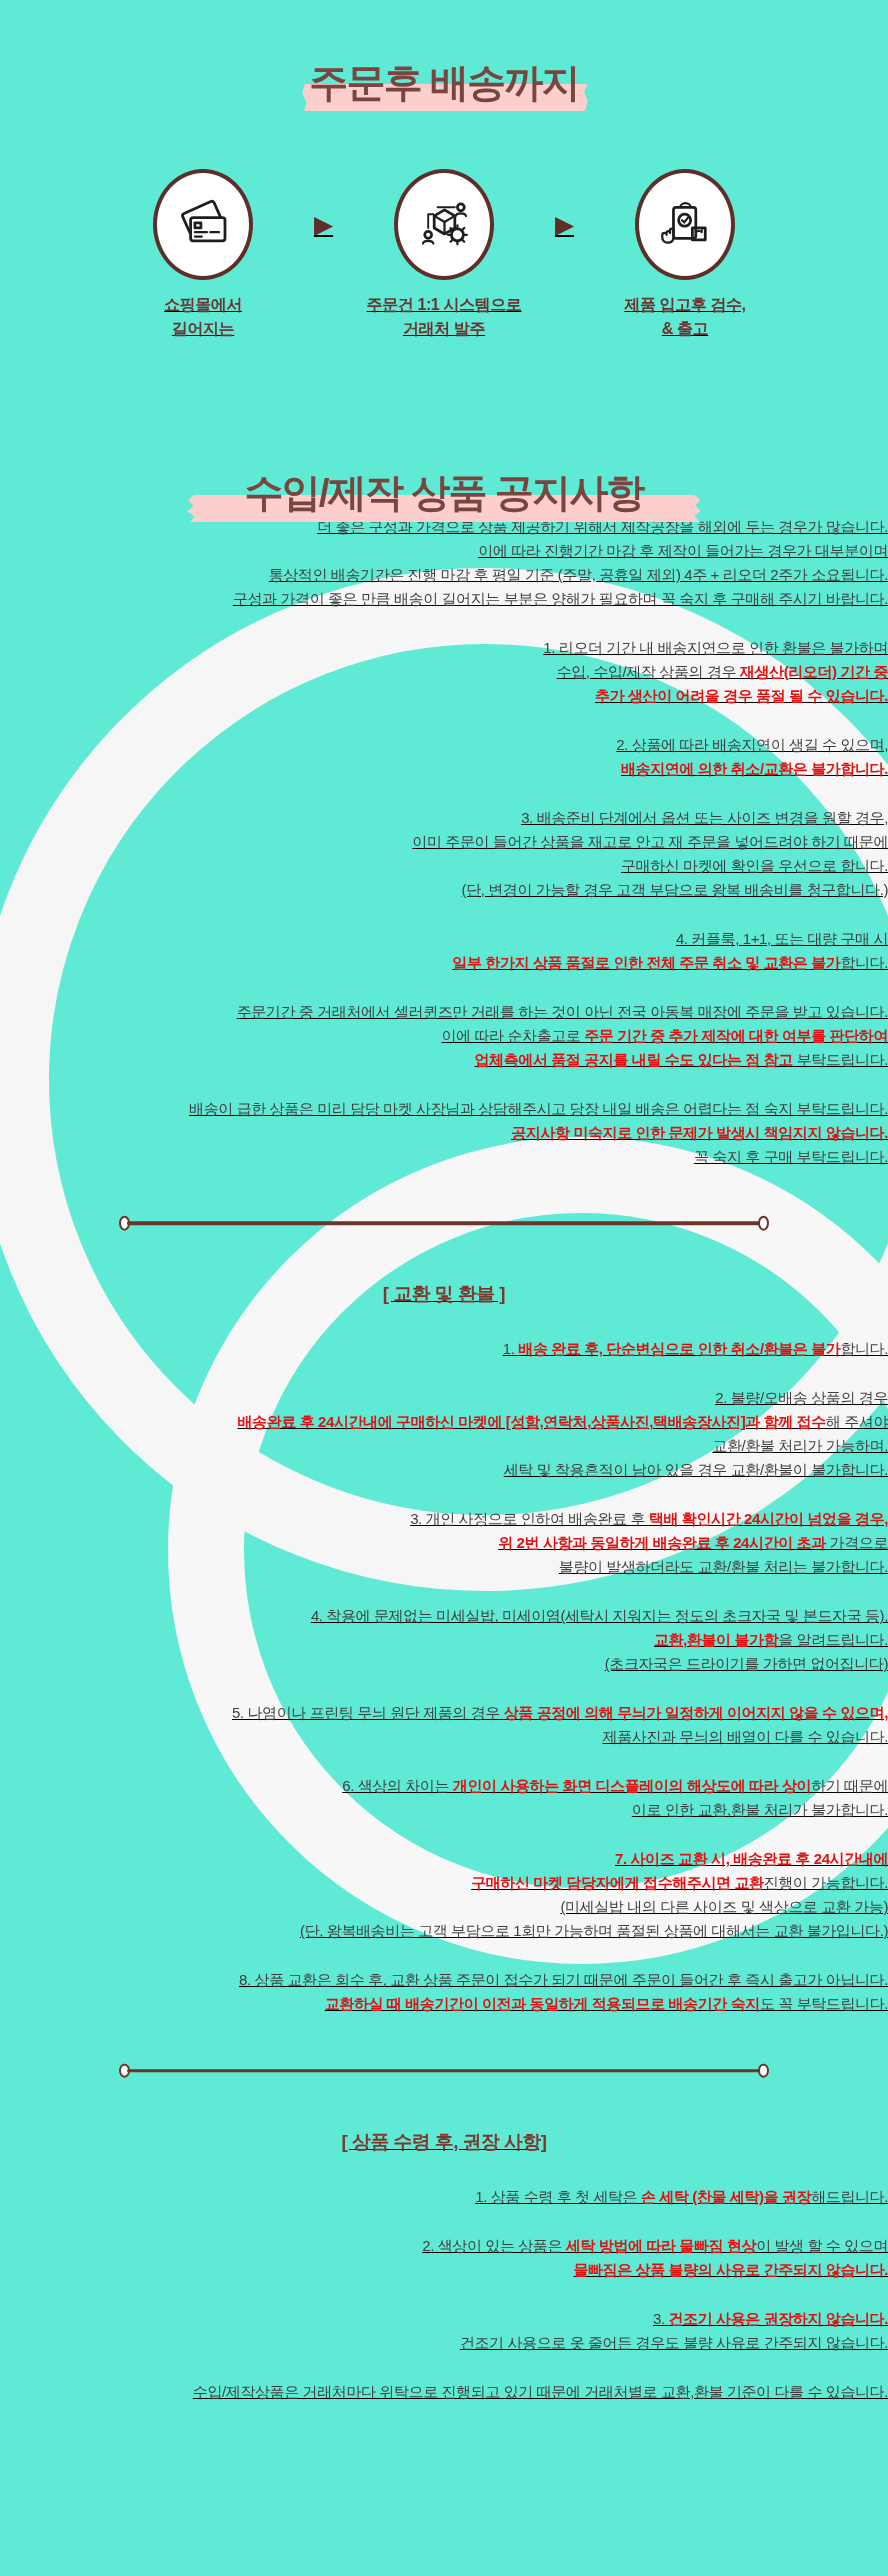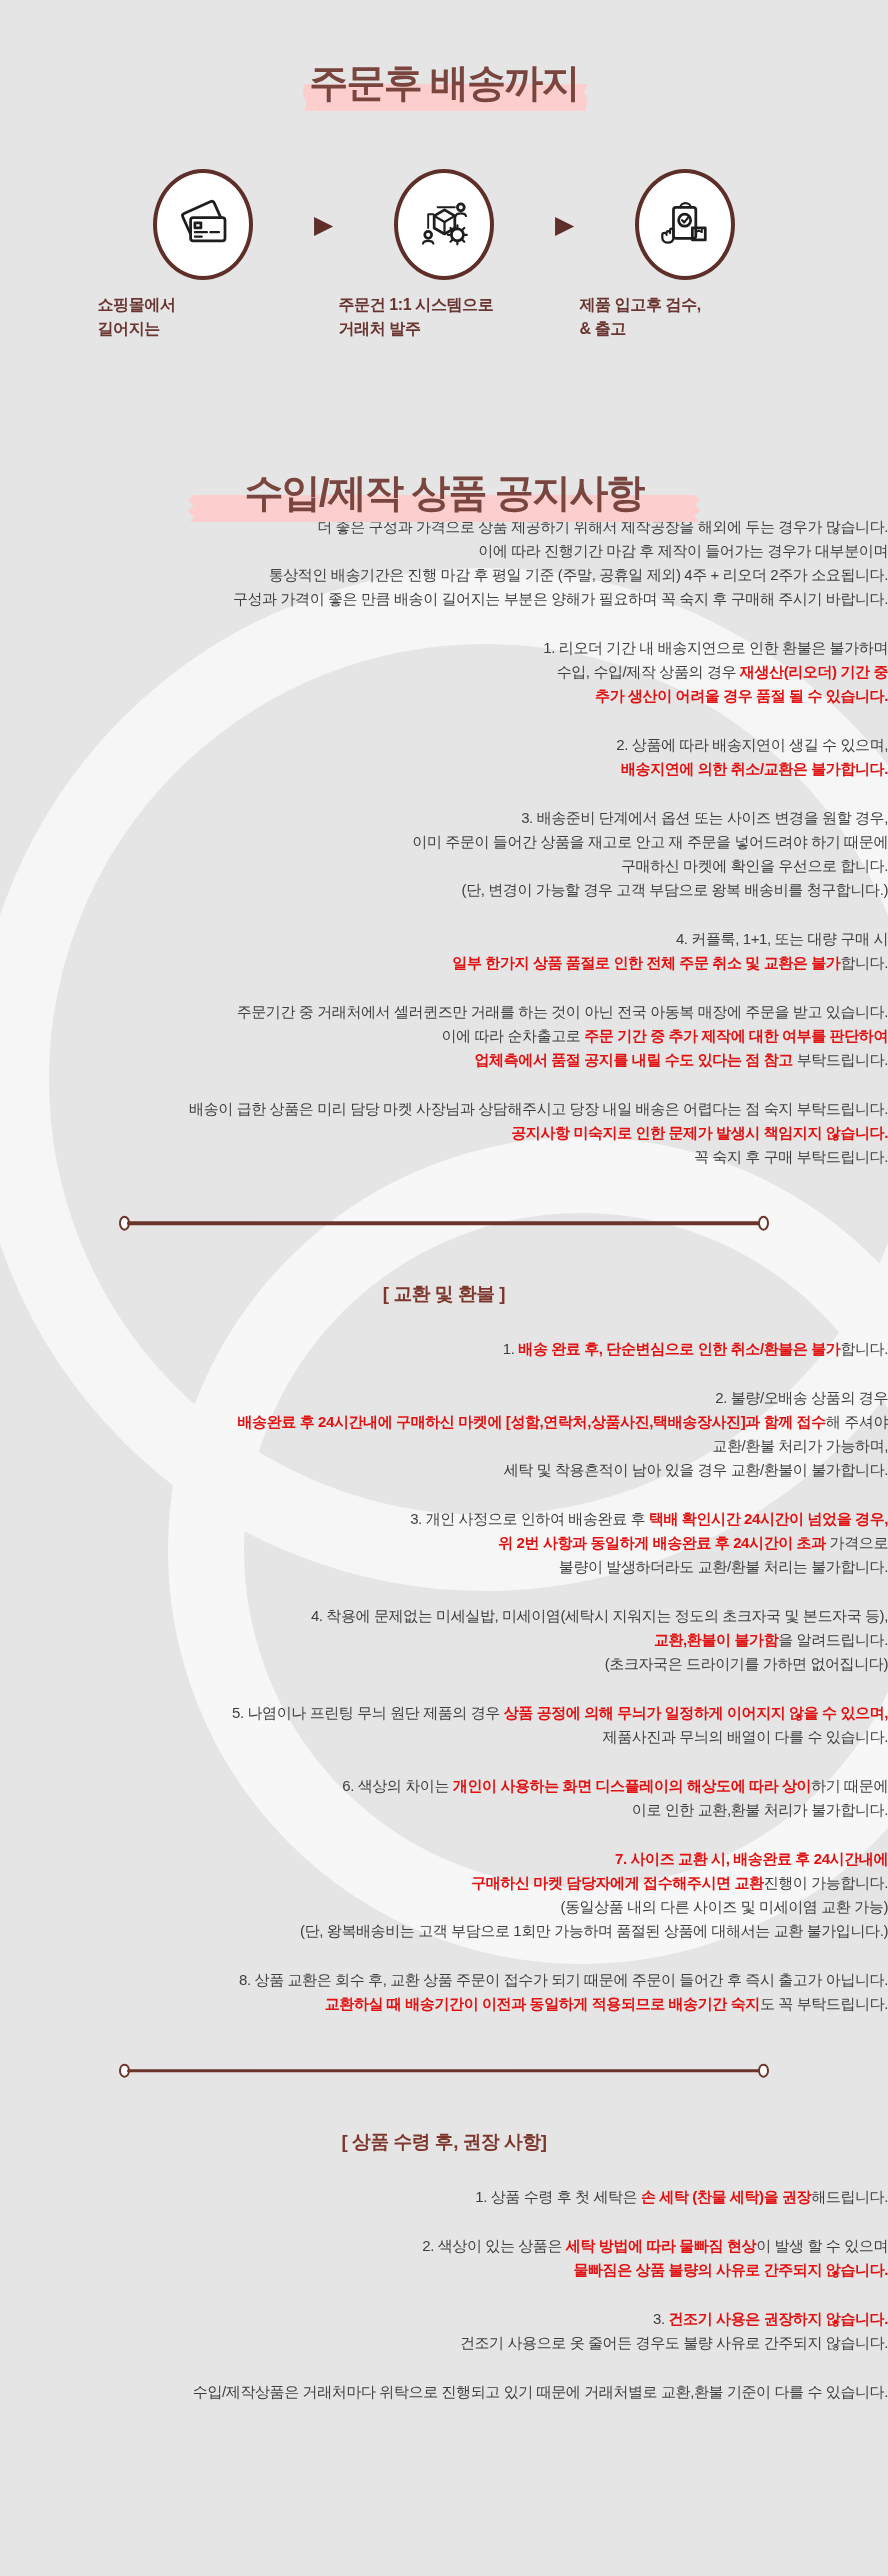--- a/index.html
+++ b/index.html
@@ -1,37 +1,37 @@
 <!DOCTYPE html>
 <html style="font-size:14px"><head>
 <meta charset="utf-8">
 <style>
   html,body{margin:0;padding:0;background:#ffffff;}
   body{font-family:"Liberation Sans","DejaVu Sans",sans-serif;}
-  .page{position:relative;width:888px;height:2576px;margin:0 auto;background:#e5e5e5;overflow:hidden;}
+  .page{position:relative;width:888px;height:2576px;margin:0 auto;background:#5eead4;overflow:hidden;text-decoration:underline;}
   .wm{position:absolute;border-radius:50%;border:76px solid #f7f6f6;z-index:0;}
   .wm1{width:871px;height:871px;left:-27px;top:568px;}
   .wm2{width:675px;height:675px;right:-107px;top:1137px;border-color:#f8f7f7;}
   .content{position:relative;z-index:1;}
 
   
   .title-wrap{text-align:center;padding-top:62px;}
   .title-wrap2{text-align:center;margin-top:131px;}
   .big-title{position:relative;display:inline-block;font-size:39px;font-weight:800;
              letter-spacing:-1.8px;color:#7a453e;line-height:1.1;}
   .big-title .txt{position:relative;z-index:1;}
   .big-title .hl{position:absolute;z-index:0;background:#fccfce;}
   .hl1{left:-7px;right:-9px;bottom:-6.2px;height:27.5px;
        clip-path:polygon(2.7px 0,100% 0,calc(100% - 3.6px) 30%,100% 62%,calc(100% - 2.7px) 100%,1.8px 100%,4.4px 70%,0 35%);}
   .hl2{left:-57px;right:-57px;bottom:-7px;height:27px;
        clip-path:polygon(6.2px 0,calc(100% - 6.2px) 0,100% 18%,calc(100% - 5.3px) 38%,100% 58%,calc(100% - 6.2px) 78%,calc(100% - 0.9px) 100%,2.7px 100%,7px 80%,0 60%,6.2px 40%,0.9px 20%);}
 
   
   .steps{margin-top:64px;display:flex;justify-content:center;align-items:flex-start;}
-  .step{width:211px;}
+  .step{width:211px;text-align:center;}
   .oval{width:92px;height:103px;border:4.4px solid #5e2f29;border-radius:50%;
         margin:0 auto;display:flex;align-items:center;justify-content:center;background:#fff;}
   .step-label{margin-top:13.3px;font-size:16px;font-weight:700;color:#693530;line-height:1.5;letter-spacing:-0.4px;}
   .flow-arrow{width:30px;font-size:25px;color:#5e2f29;padding-top:41px;text-align:center;}
 
   
   .sections{margin-top:0;}
   .section-header{font-size:18.7px;font-weight:700;color:#7e372c;text-align:center;
                   margin:52px 0 30px;letter-spacing:-0.4px;}
   .block{margin-bottom:25px;text-align:right;}
@@ -204,21 +204,21 @@
             <div class="line"><span class="k">5. 나염이나 프린팅 무늬 원단 제품의 경우 </span><span class="r">상품 공정에 의해 무늬가 일정하게 이어지지 않을 수 있으며,</span></div>
             <div class="line"><span class="k">제품사진과 무늬의 배열이 다를 수 있습니다.</span></div>
           </div>
           <div class="block">
             <div class="line"><span class="k">6. 색상의 차이는 </span><span class="r">개인이 사용하는 화면 디스플레이의 해상도에 따라 상이</span><span class="k">하기 때문에</span></div>
             <div class="line"><span class="k">이로 인한 교환,환불 처리가 불가합니다.</span></div>
           </div>
           <div class="block">
             <div class="line"><span class="r">7. 사이즈 교환 시, 배송완료 후 24시간내에</span></div>
             <div class="line"><span class="r">구매하신 마켓 담당자에게 접수해주시면 교환</span><span class="k">진행이 가능합니다.</span></div>
-            <div class="line"><span class="k">(동일상품 내의 다른 사이즈 및 미세이염 교환 가능)</span></div>
+            <div class="line"><span class="k">(미세실밥 내의 다른 사이즈 및 색상으로 교환 가능)</span></div>
             <div class="line"><span class="k">(단, 왕복배송비는 고객 부담으로 1회만 가능하며 품절된 상품에 대해서는 교환 불가입니다.)</span></div>
           </div>
           <div class="block">
             <div class="line"><span class="k">8. 상품 교환은 회수 후, 교환 상품 주문이 접수가 되기 때문에 주문이 들어간 후 즉시 출고가 아닙니다.</span></div>
             <div class="line"><span class="r">교환하실 때 배송기간이 이전과 동일하게 적용되므로 배송기간 숙지</span><span class="k">도 꼭 부탁드립니다.</span></div>
           </div>
         </section>
         <div class="divider">
           <span class="ring l"></span>
           <span class="bar"></span>

